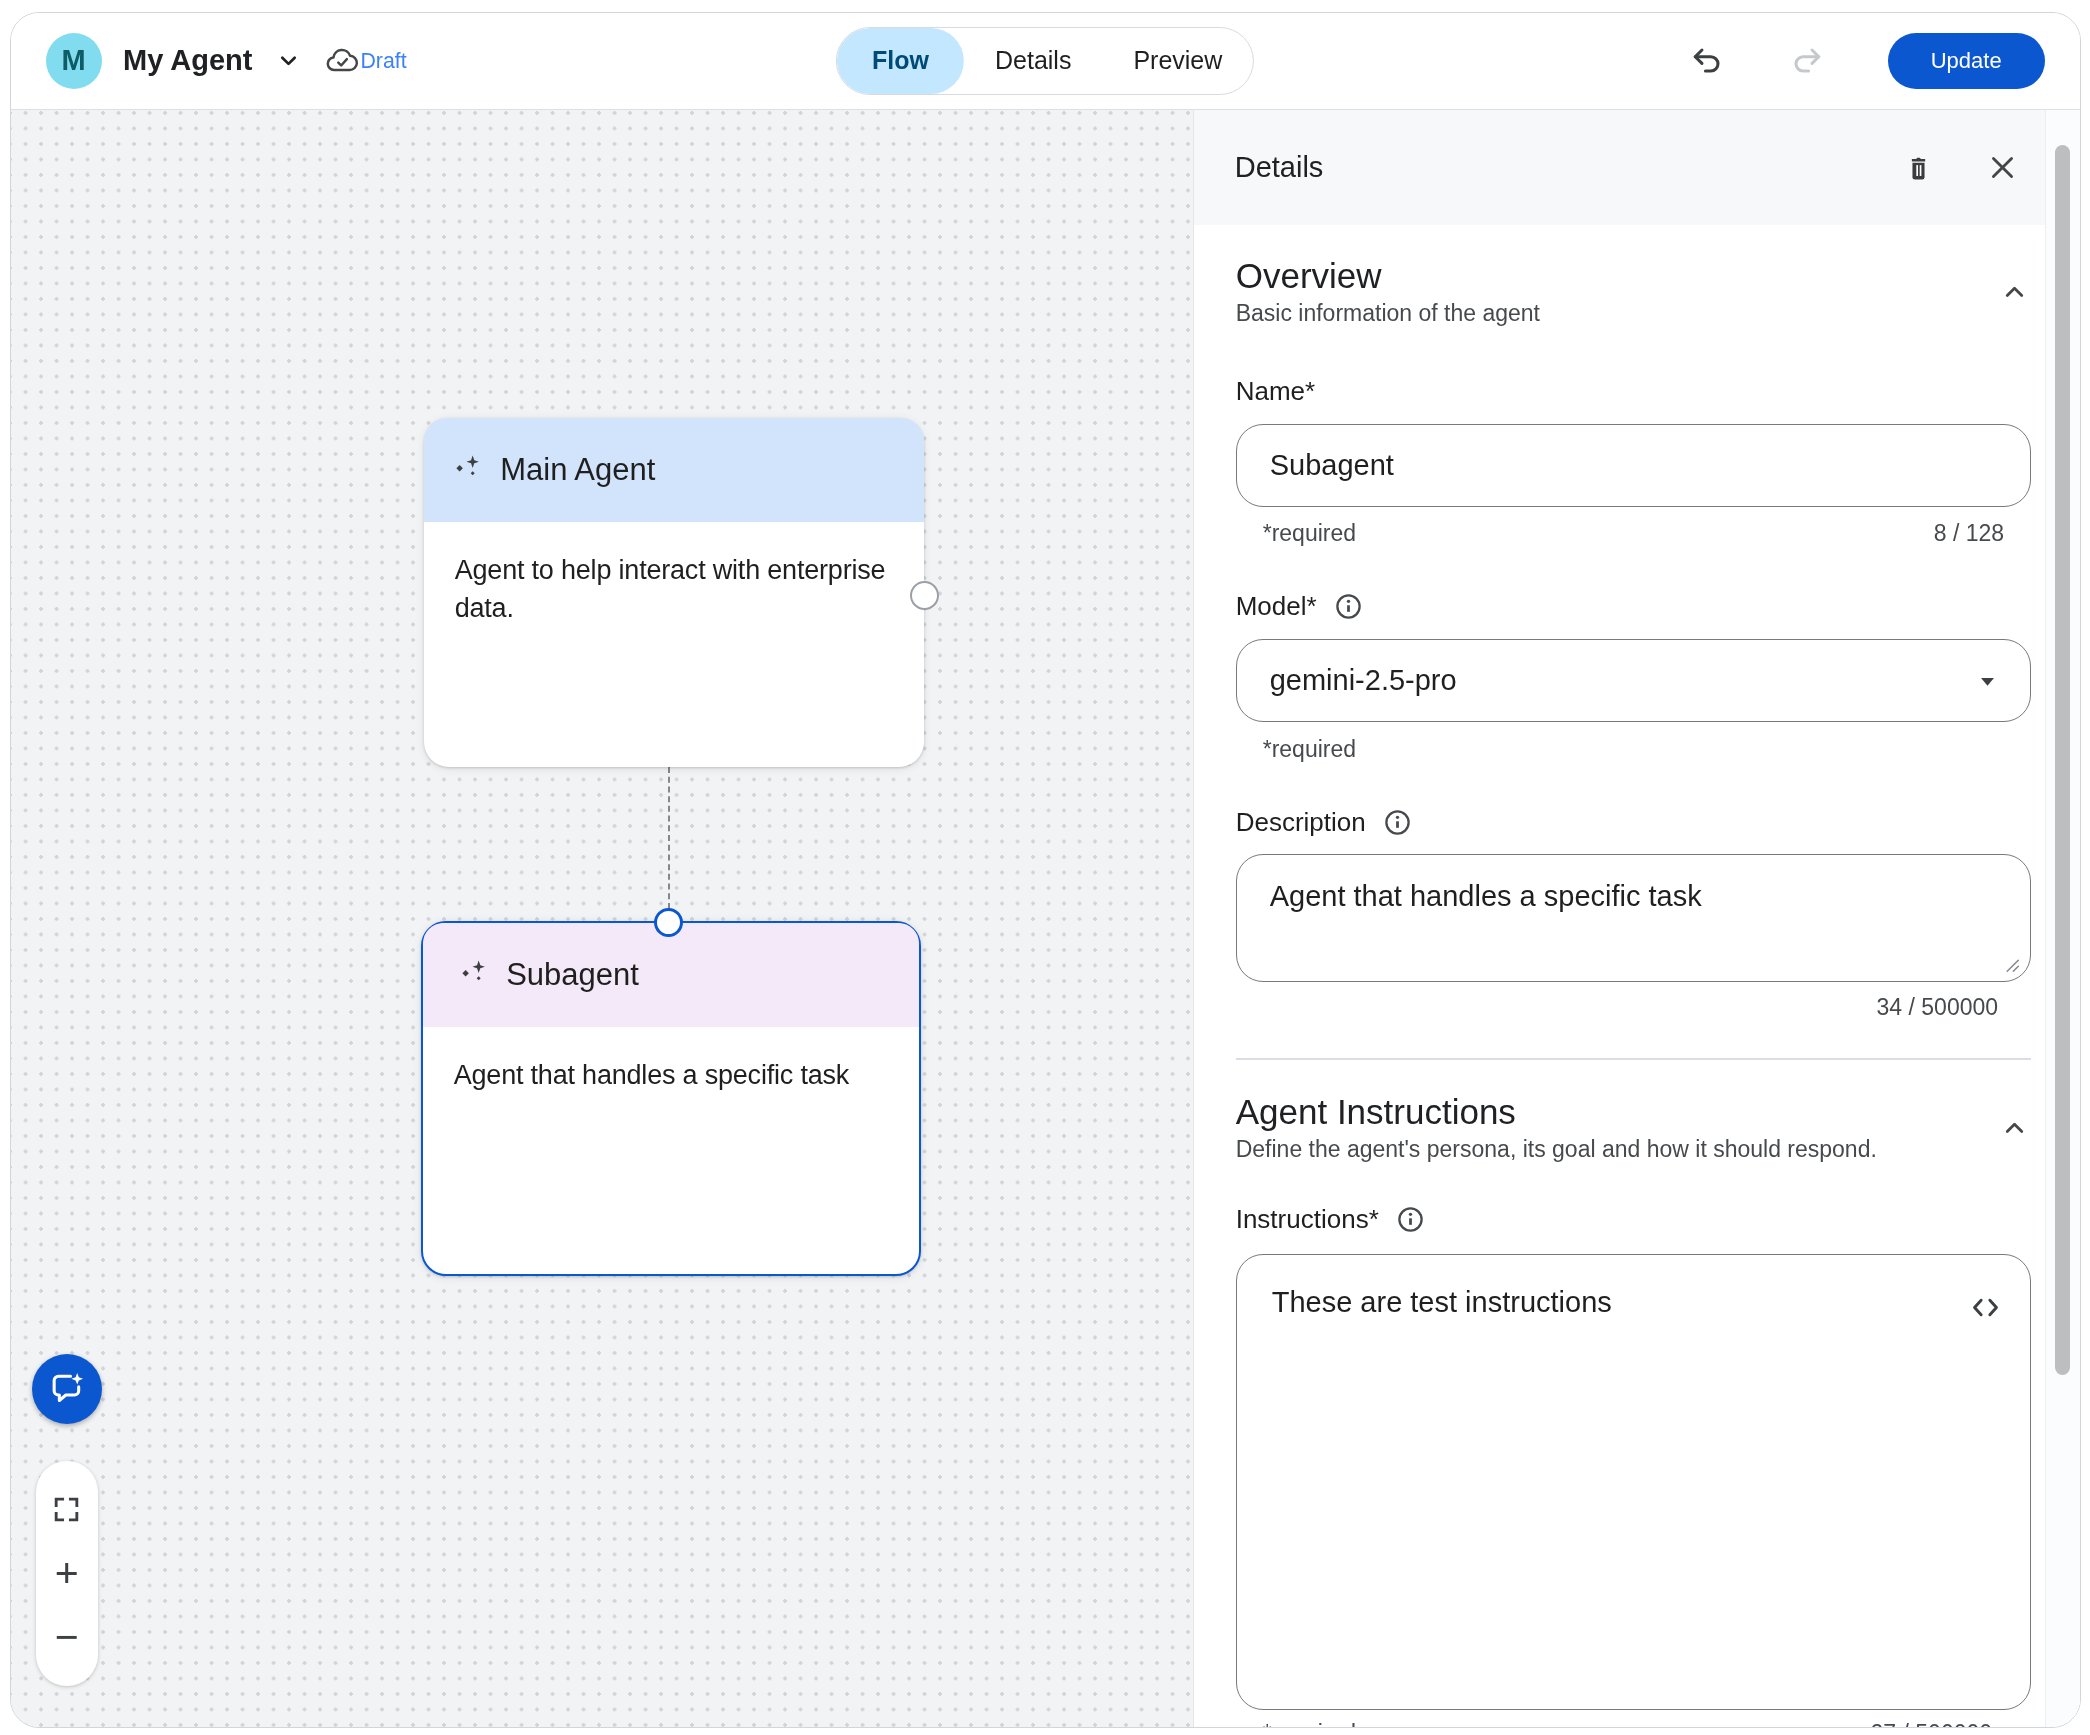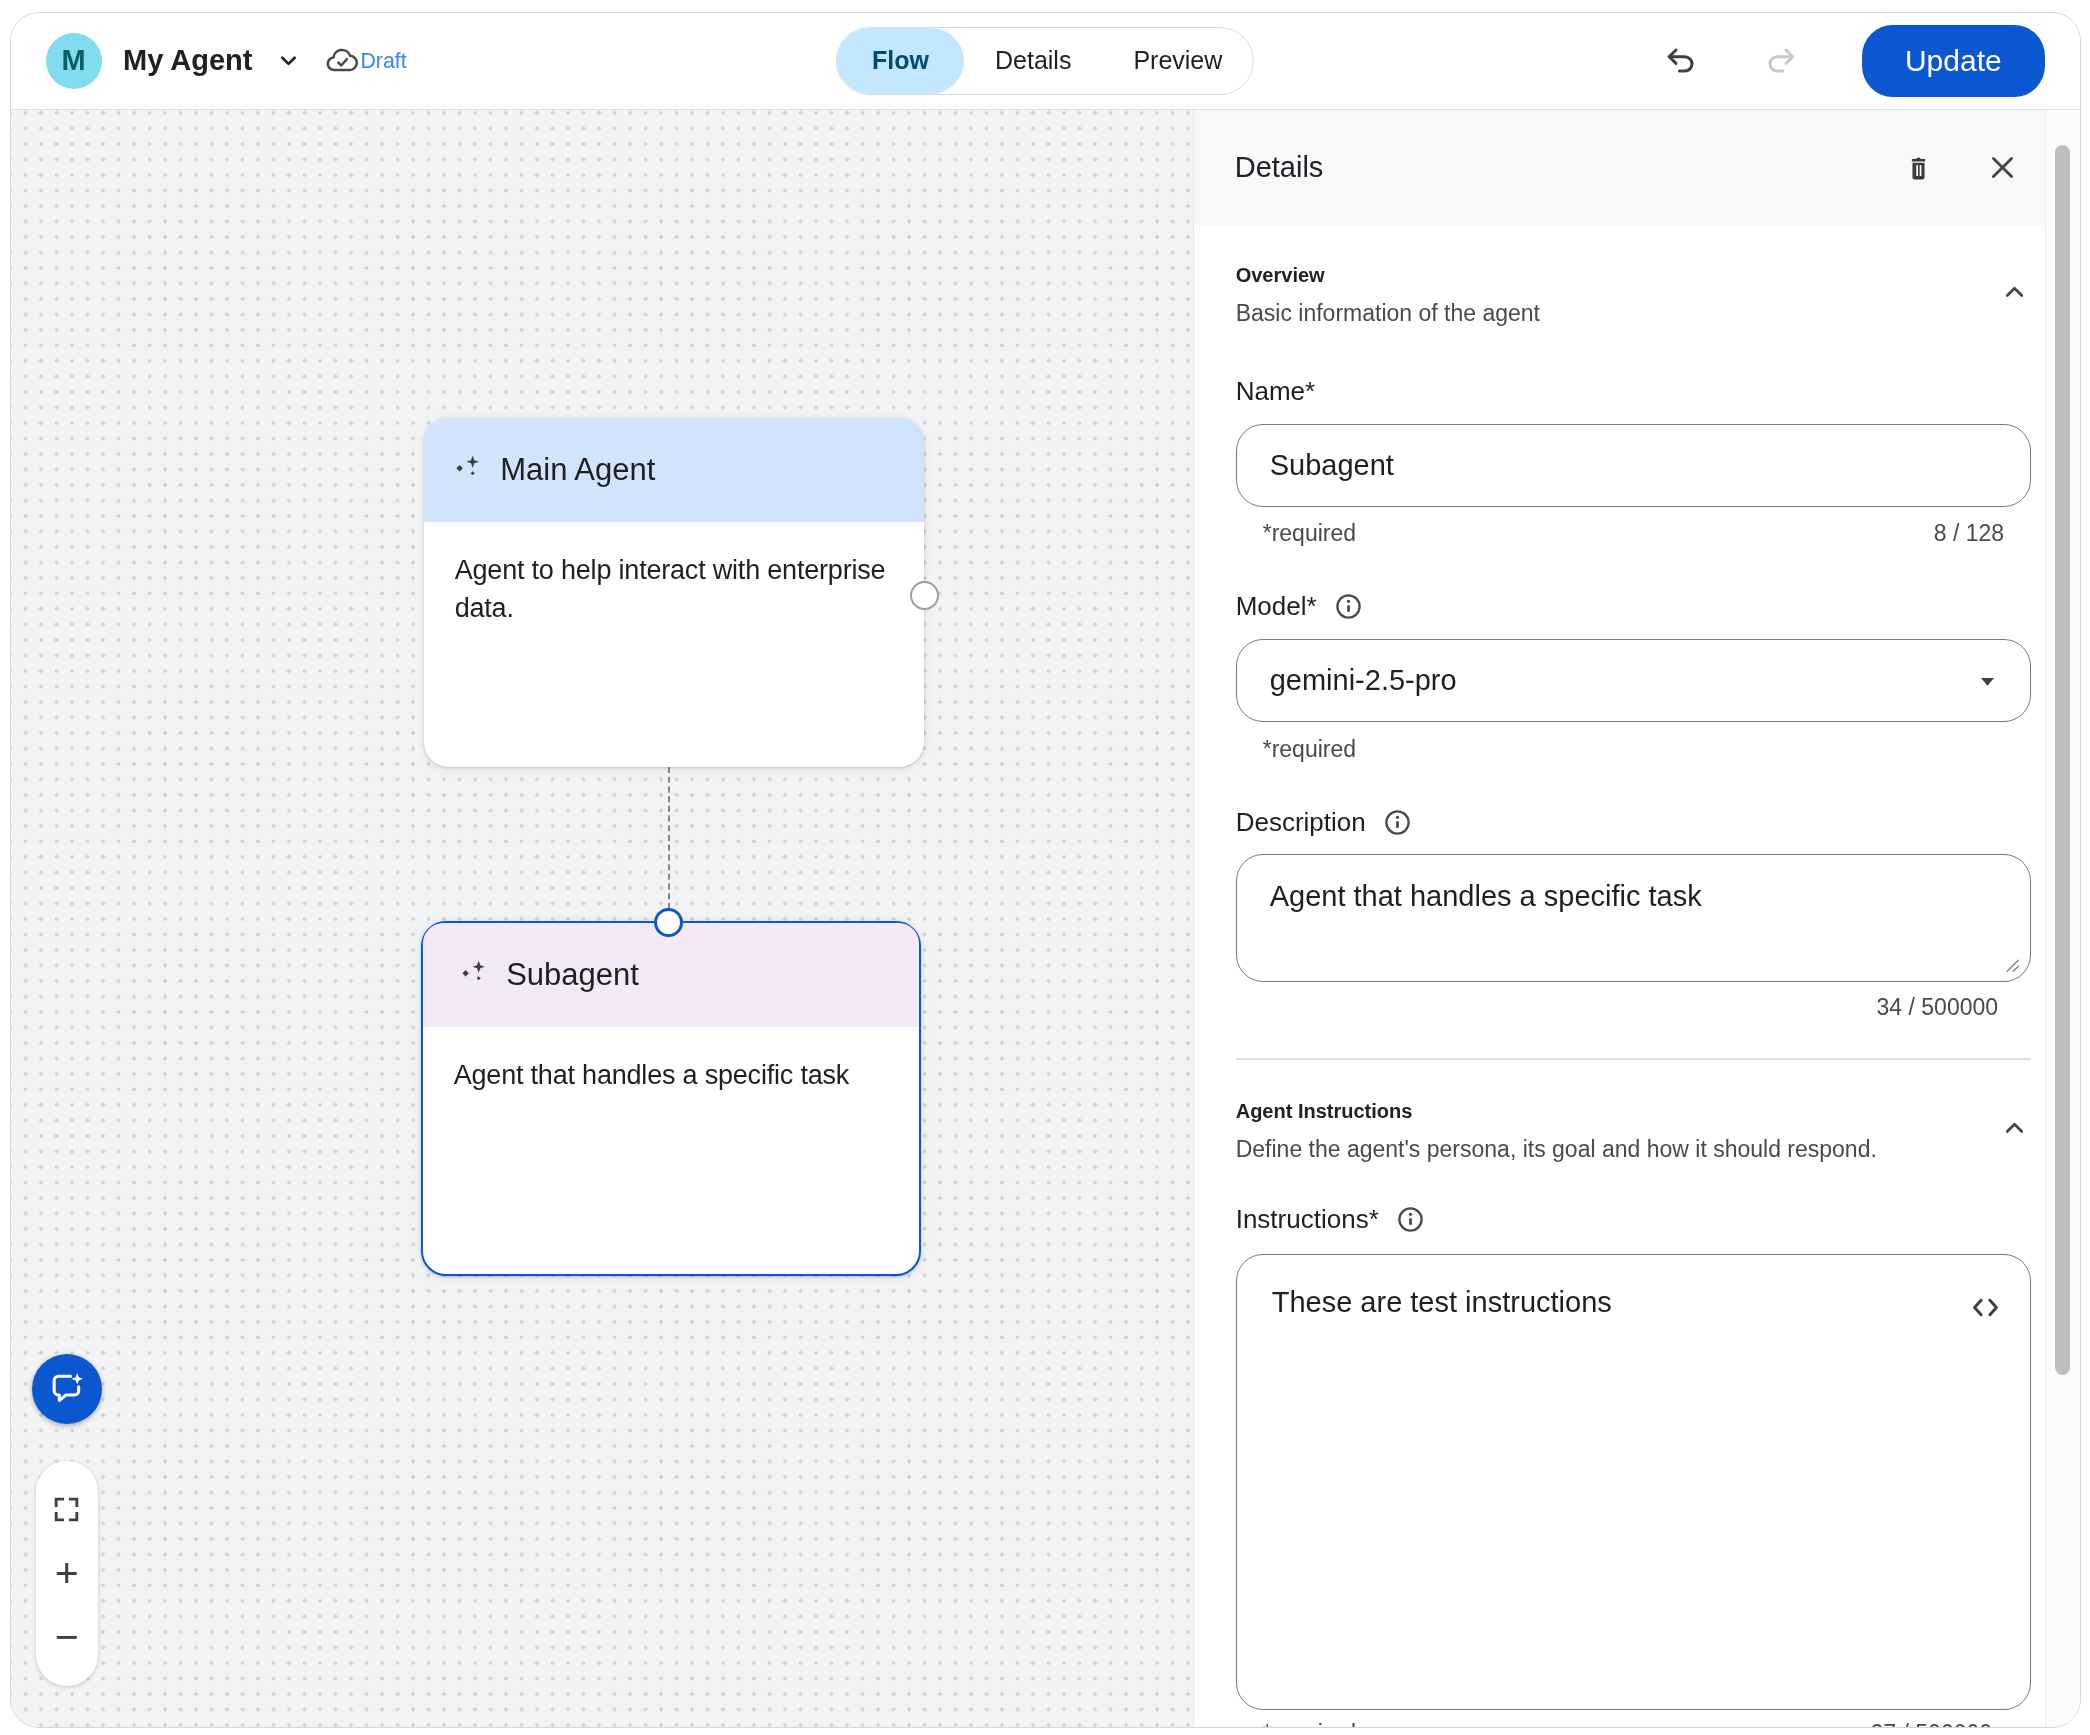--- a/index.html
+++ b/index.html
@@ -21,22 +21,22 @@
   .icon { display:inline-flex; align-items:center; justify-content:center; }
 
   .tabs { position:absolute; left:50%; top:50%; transform:translate(-50%,-50%);
     display:flex; align-items:center; height:68px; border:1.9px solid #d7dade; border-radius:39px;
     background:#fff; overflow:hidden; }
   .tab { height:100%; display:flex; align-items:center; padding:0 31px; font-size:25px;
     color:#1f1f1f; cursor:pointer; }
   .tab.active { background:#c2e7ff; color:#004a77; font-weight:700; border-radius:39px; padding:0 35px; }
 
   .actions { margin-left:auto; display:flex; align-items:center; gap:64px; }
-  .update-btn { background:#0b57d0; color:#fff; border:none; height:72px; border-radius:31px;
-    padding:12px 43px; font-size:30px; font-weight:500; font-family:inherit; cursor:pointer; }
+  .update-btn { background:#0b57d0; color:#fff; border:none; height:56px; border-radius:31px;
+    padding:12px 43px; font-size:22px; font-weight:500; font-family:inherit; cursor:pointer; }
 
   
   .canvas { position:absolute; top:97px; left:0; width:1182px; bottom:0; background:#f2f3f5;
     background-image:radial-gradient(circle,#d2d4d7 1.7px,transparent 2px);
     background-size:15.5px 15.5px; background-position:6.8px 10.7px; overflow:hidden; }
   .node { position:absolute; width:500px; border-radius:25px; background:#fff;
     box-shadow:0 1px 2.9px rgba(32,33,36,.2),0 1.9px 9.7px rgba(32,33,36,.08); }
   .node-header { height:104px; display:flex; align-items:center; gap:17.5px; padding:0 35px;
     border-radius:23px 23px 0 0; font-size:31px; font-weight:500; color:#1f1f1f; }
   .node-body { padding:29px 31px; font-size:27px; line-height:38px; color:#1f1f1f; letter-spacing:-0.2px; }
@@ -68,21 +68,21 @@
   .panel-hicons { margin-left:auto; display:flex; align-items:center; gap:54px; }
 
   .scrollbar { position:absolute; top:0; right:0; bottom:0; width:35px; background:#fbfcfd;
     border-left:1px solid #eceef0; }
   .scroll-thumb { position:absolute; top:35px; right:9.7px; width:14.6px; height:1230px;
     background:#bcbec0; border-radius:7.8px; }
 
   .panel-body { position:absolute; top:115px; left:0; right:35px; bottom:-39px;
     padding:0 13.6px 0 42px; overflow:hidden; }
   .section-head { position:relative; margin-top:27px; padding-right:9.7px; }
-  .section-title { font-size:20px; font-weight:700; color:#202124; line-height:37px;margin-top:32px; }
+  .section-title { font-size:35px; font-weight:400; color:#202124; line-height:37px;margin-top:32px; }
   .section-sub { font-size:23px; color:#474a4d; line-height:29px; margin-top:5.8px; }
   .collapse { position:absolute; right:1.9px; top:21.3px; cursor:pointer; }
 
   .field-label { margin-top:47px; font-size:26px; font-weight:500; color:#1f1f1f;
     display:flex; align-items:center; gap:17.5px; line-height:33px; }
   .field-label.tight { margin-top:43px; }
   .box { border:1.9px solid #767a7d; border-radius:27px; background:#fff; margin-top:15.5px; font-size:29px; }
   .input { width:100%; height:83px; padding:0 33px; font-family:inherit; color:#1f1f1f; outline:none; }
   .select { height:83px; display:flex; align-items:center; justify-content:space-between;
     padding:0 27px 0 33px; cursor:pointer; }

